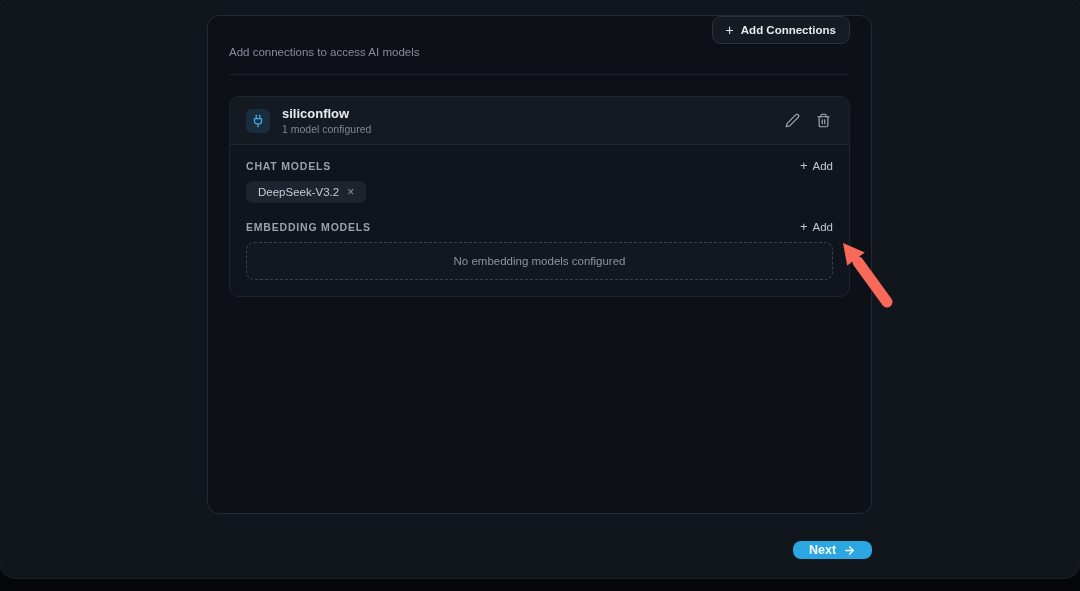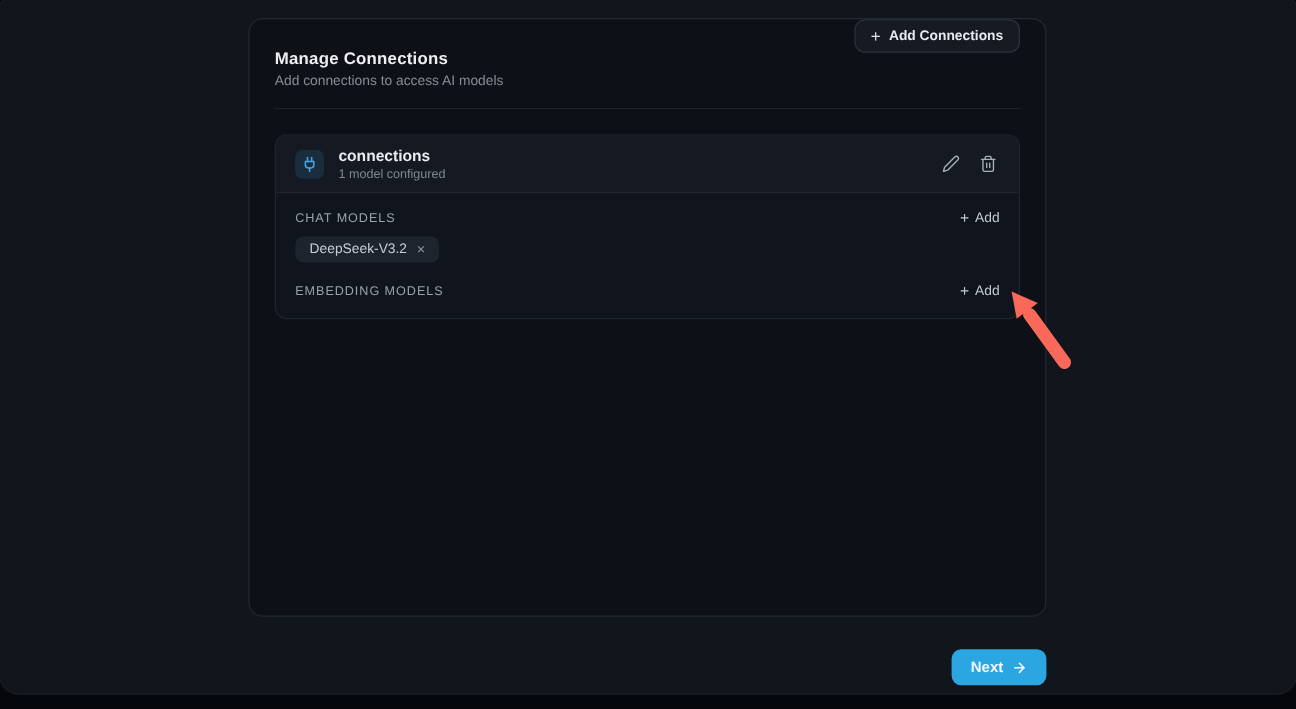--- a/index.html
+++ b/index.html
@@ -66,21 +66,21 @@
   .conn-meta { margin-top: 2px; font-size: 10.5px; color: #7f8792; }
   .conn-actions { margin-left: auto; display: flex; align-items: center; gap: 12px; }
   .icon-btn {
     background: none; border: none; padding: 2px; cursor: pointer;
     color: #a8afb9; display: flex; align-items: center;
   }
   .conn-body { padding: 14px 16px 16px; }
   .section-row { display: flex; align-items: center; justify-content: space-between; }
   .section-row.second { margin-top: 17px; justify-content: space-between; }
   .section-label {
-    font-size: 10.5px; font-weight: 400; letter-spacing: 0.8px;
+    font-size: 10.5px; font-weight: 700; letter-spacing: 0.8px;
     color: #99a1ab; text-transform: uppercase;
   }
   .add-btn {
     background: none; border: none; cursor: pointer;
     display: inline-flex; align-items: center; gap: 5px;
     color: #c2c8d0; font-size: 11.5px; font-weight: 500;
   }
   .add-btn .plus { font-size: 13px; line-height: 1; color: #c2c8d0; }
   .chip-row { margin-top: 9px; display: flex; gap: 8px; }
   .chip {
@@ -95,41 +95,40 @@
     border: 1px dashed #3a414d; border-radius: 8px;
     background: rgba(255,255,255,0.015);
     display: flex; align-items: center; justify-content: center;
     color: #8c939e; font-size: 11.5px;
   }
 
   
   .next-btn {
     position: absolute;
     left: 793px; top: 541px;
-    width: 79px; height: 30px;
+    width: 79px; height: 18px;
     border: none; border-radius: 8px;
     background: #2ba6e0;
     display: flex; align-items: center; justify-content: center; gap: 7px;
     color: #f4fbff; font-size: 12.5px; font-weight: 700; cursor: pointer;
   }
 
   
   .annotation-arrow { position: absolute; left: 828px; top: 232px; pointer-events: none; }
 
   svg { display: block; }
 </style>
 </head>
 <body>
 
 <div class="window">
 
   <div class="panel">
 
     <div class="panel-header">
-      <div class="panel-title">Manage Connections</div>
       <div class="panel-subtitle">Add connections to access AI models</div>
       <button class="add-connection-btn">
         <span class="plus">+</span>
         <span>Add Connections</span>
       </button>
     </div>
 
     <hr class="panel-divider">
 
     <div class="conn-card">
@@ -139,21 +138,21 @@
           <span>
             <svg width="14" height="14" viewBox="0 0 24 24" fill="none" stroke="#41a7e8" stroke-width="2.2" stroke-linecap="round" stroke-linejoin="round">
               <path d="M12 22v-5"></path>
                 <path d="M9 8V2"></path>
                 <path d="M15 8V2"></path>
               <path d="M18 8v5a4 4 0 0 1-4 4h-4a4 4 0 0 1-4-4V8z"></path>
             </svg>
           </span>
         </div>
         <div class="conn-id">
-          <div class="conn-name">connections</div>
+          <div class="conn-name">siliconflow</div>
           <div class="conn-meta">1 model configured</div>
         </div>
         <div class="conn-actions">
           <button class="icon-btn">
             <span>
               <svg width="15" height="15" viewBox="0 0 24 24" fill="none" stroke="currentColor" stroke-width="1.8" stroke-linecap="round" stroke-linejoin="round">
                 <path d="M17 3a2.85 2.83 0 1 1 4 4L7.5 20.5 2 22l1.5-5.5Z"></path>
               </svg>
             </span>
           </button>
@@ -191,20 +190,23 @@
         </div>
 
         <div class="section-row second">
           <span class="section-label">EMBEDDING MODELS</span>
           <button class="add-btn">
             <span class="plus">+</span>
             <span>Add</span>
           </button>
         </div>
 
+        <div class="empty-box">
+          <span>No embedding models configured</span>
+        </div>
 
       </div>
     </div>
 
   </div>
 
   <button class="next-btn">
     <span>Next</span>
     <span>
       <svg width="13" height="13" viewBox="0 0 24 24" fill="none" stroke="#f4fbff" stroke-width="2.4" stroke-linecap="round" stroke-linejoin="round">

